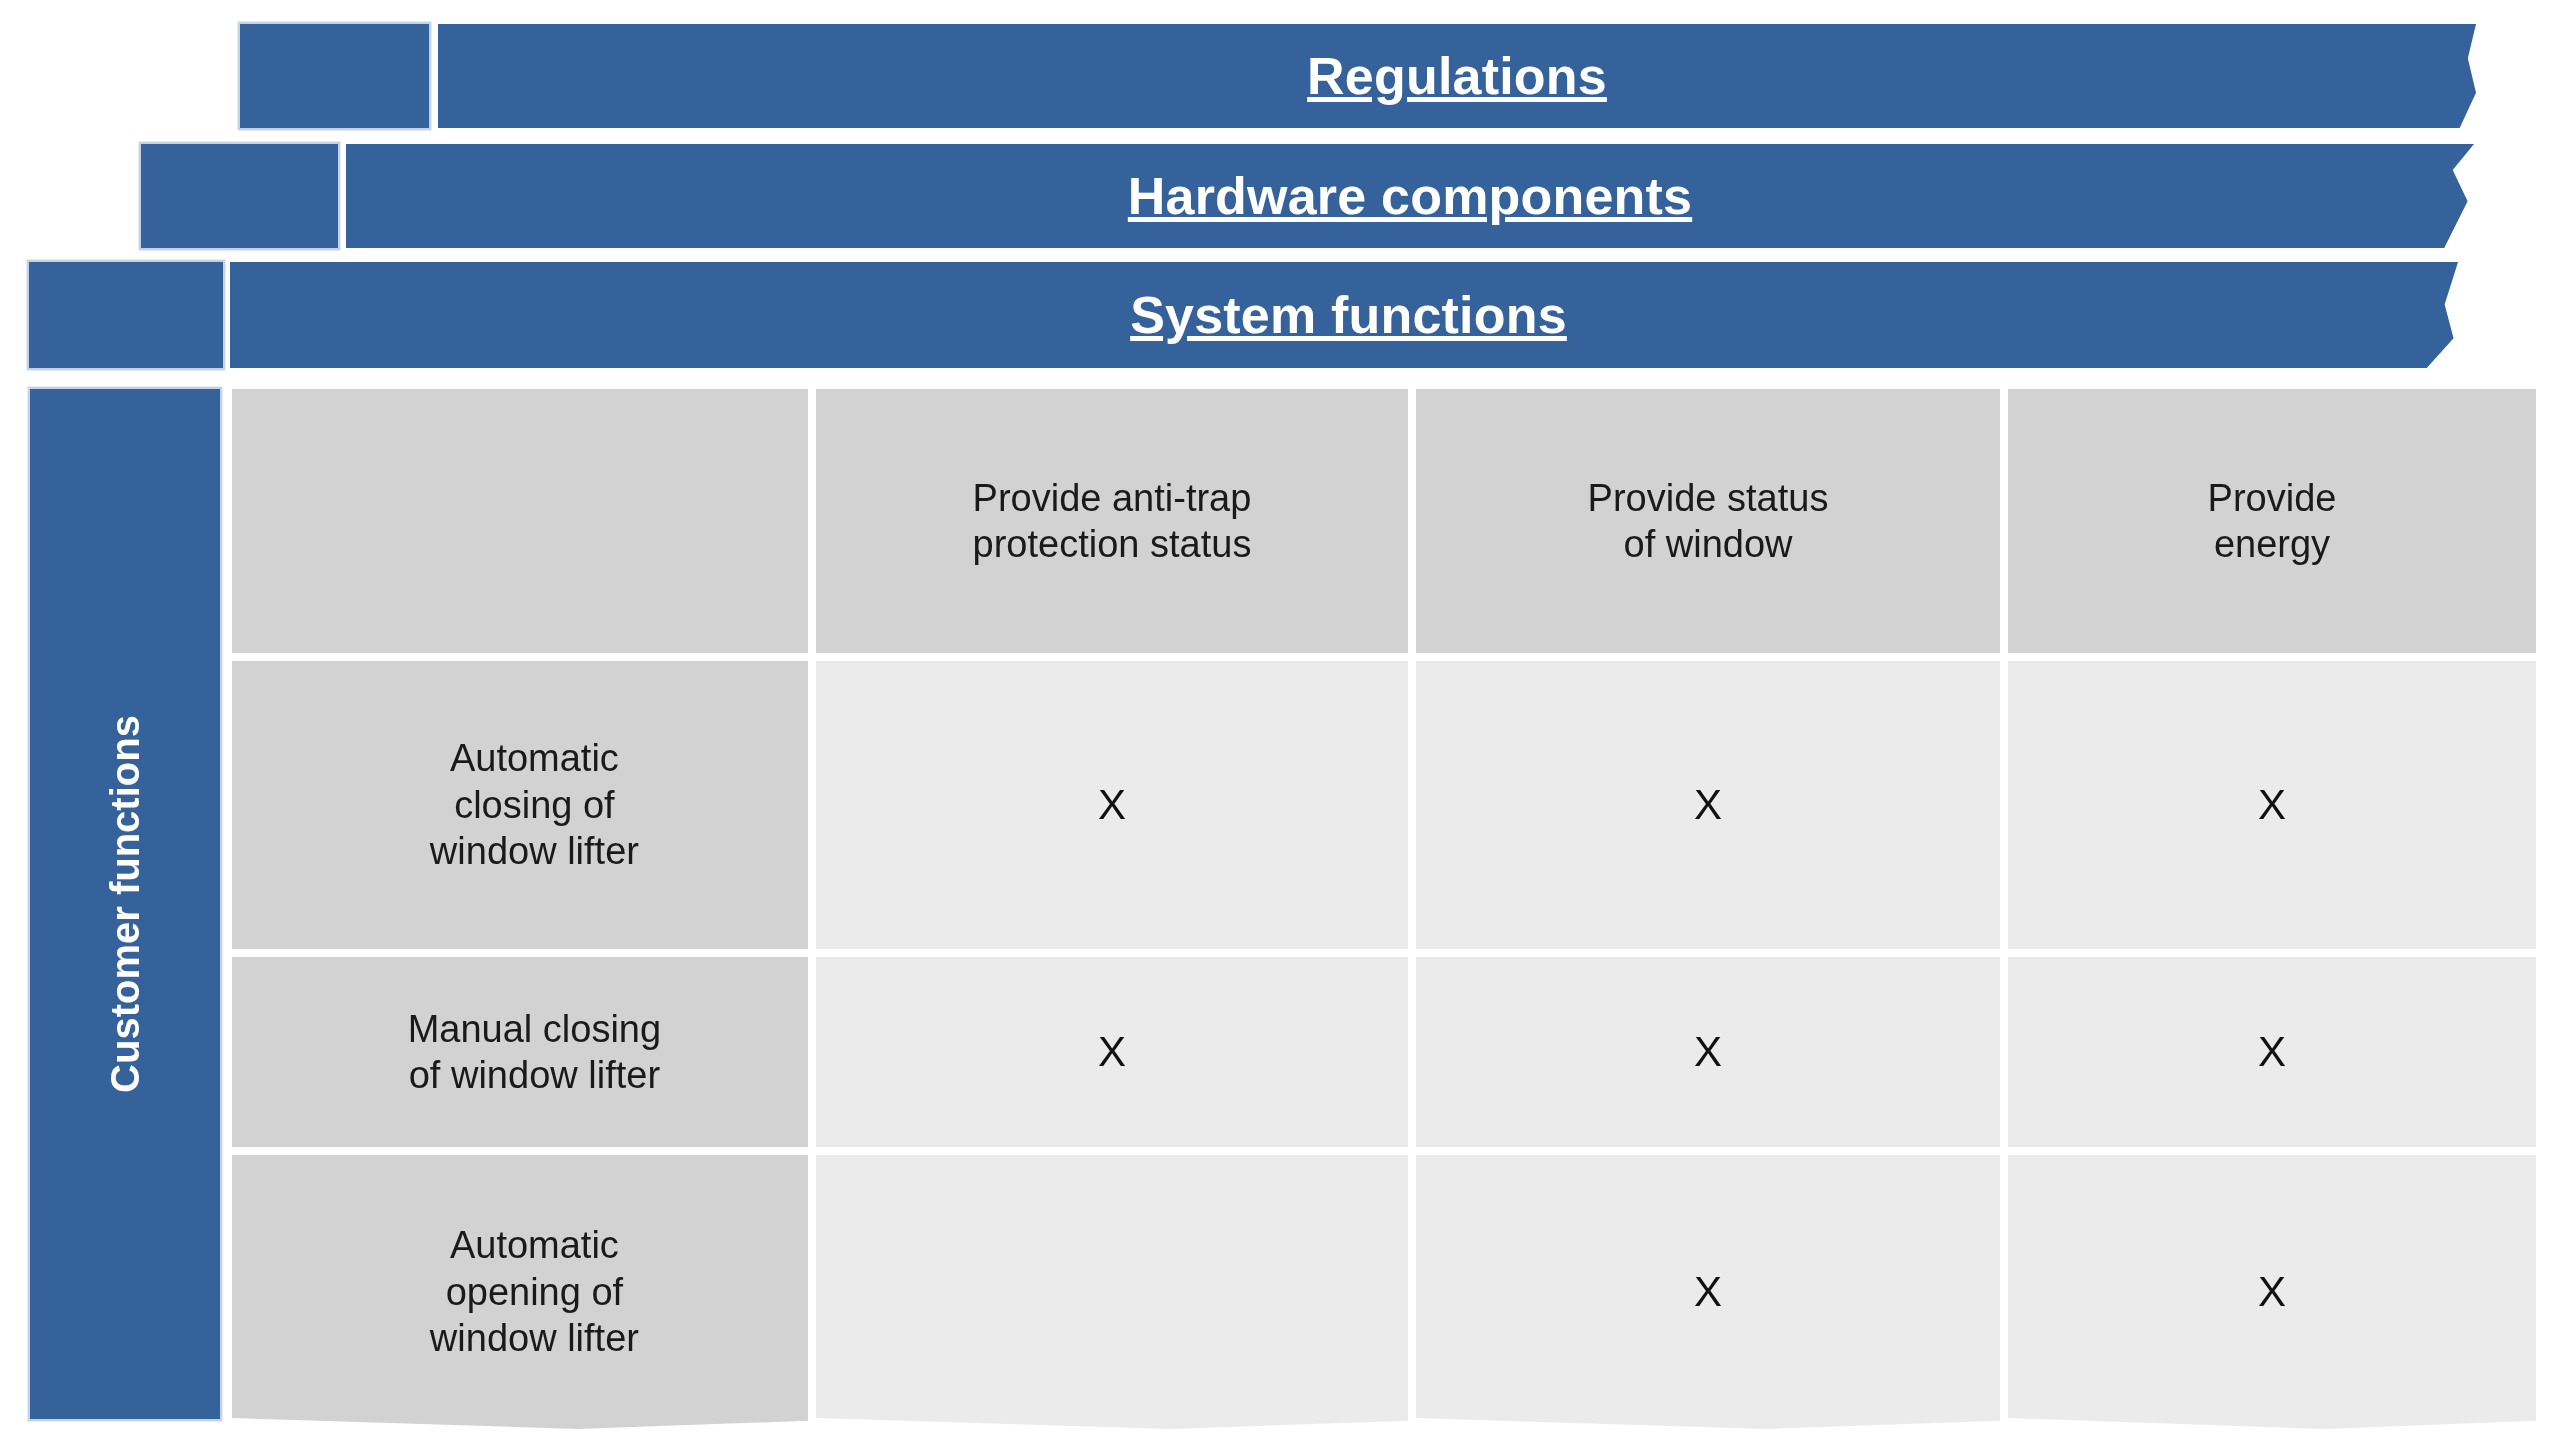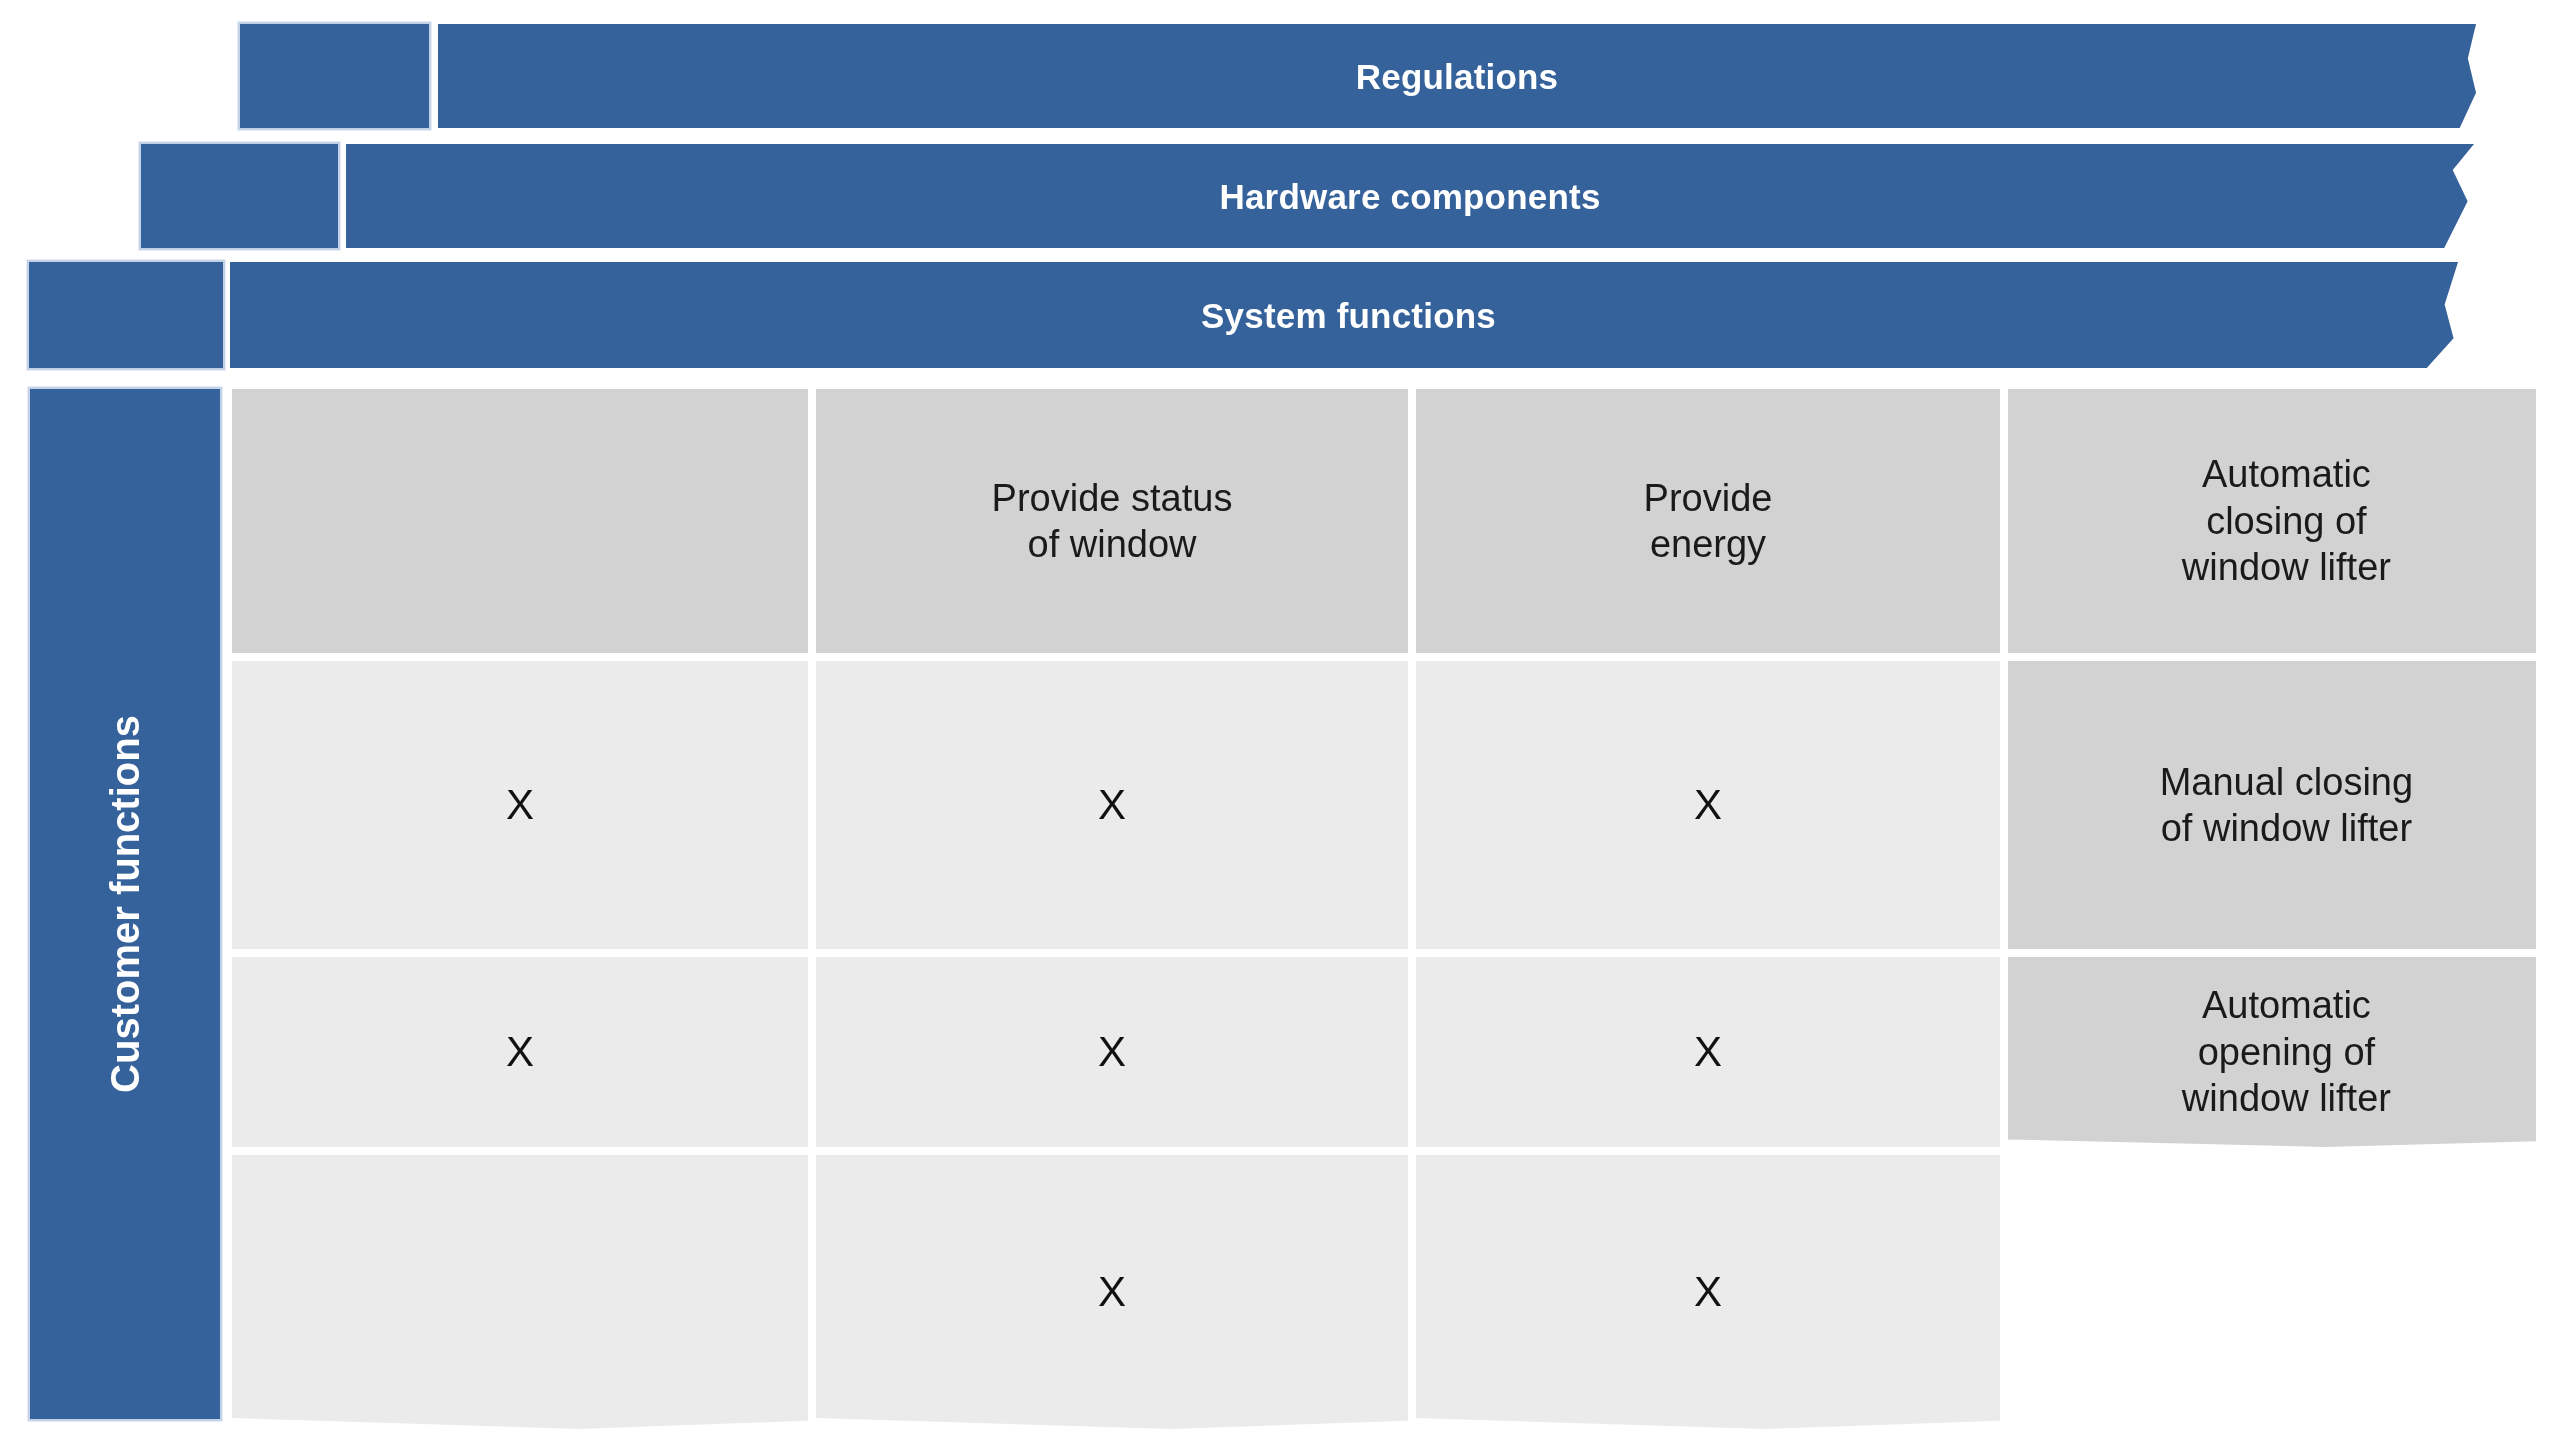--- a/index.html
+++ b/index.html
@@ -28,24 +28,25 @@
     position:absolute;
     background:#35629B;
     box-shadow:0 0 0 2.4px rgba(175,195,222,0.75);
     display:flex;
     align-items:center;
     justify-content:center;
   }
   .banner-label{
     color:#ffffff;
     font-weight:bold;
-    font-size:35px;
+    font-size:52px;
     letter-spacing:0.2px;
     white-space:nowrap;
     line-height:1;
+    text-decoration:underline;
   }
 
   
   .clip-a{ clip-path:polygon(0 0, 100% 0, 99.6% 33%, 100% 66%, 99.2% 100%, 0 100%); }
   .clip-b{ clip-path:polygon(0 0, 100% 0, 99.0% 25%, 99.7% 55%, 98.6% 100%, 0 100%); }
   .clip-c{ clip-path:polygon(0 0, 99.6% 0, 99.0% 40%, 99.4% 72%, 98.2% 100%, 0 100%); }
 
   
   #customer-col{
     position:absolute;
@@ -119,20 +120,21 @@
 
   <div id="customer-col" style="left:30px;top:389px;width:190px;height:1030px;">
     <span class="vlabel">Customer functions</span>
   </div>
 
   <div id="matrix" style="left:232px;top:389px;width:2288px;height:1034px;
               grid-template-columns:576px 592px 584px 528px;
               grid-template-rows:264px 288px 190px 274px;">
 
     <div class="cell corner"></div>
+    <div class="cell hdr">Provide anti-trap<br>protection status</div>
     <div class="cell hdr">Provide status<br>of window</div>
     <div class="cell hdr">Provide<br>energy</div>
 
     <div class="cell rowlabel">Automatic<br>closing of<br>window lifter</div>
     <div class="cell data mark">X</div>
     <div class="cell data mark">X</div>
     <div class="cell data mark">X</div>
 
     <div class="cell rowlabel">Manual closing<br>of window lifter</div>
     <div class="cell data mark">X</div>

